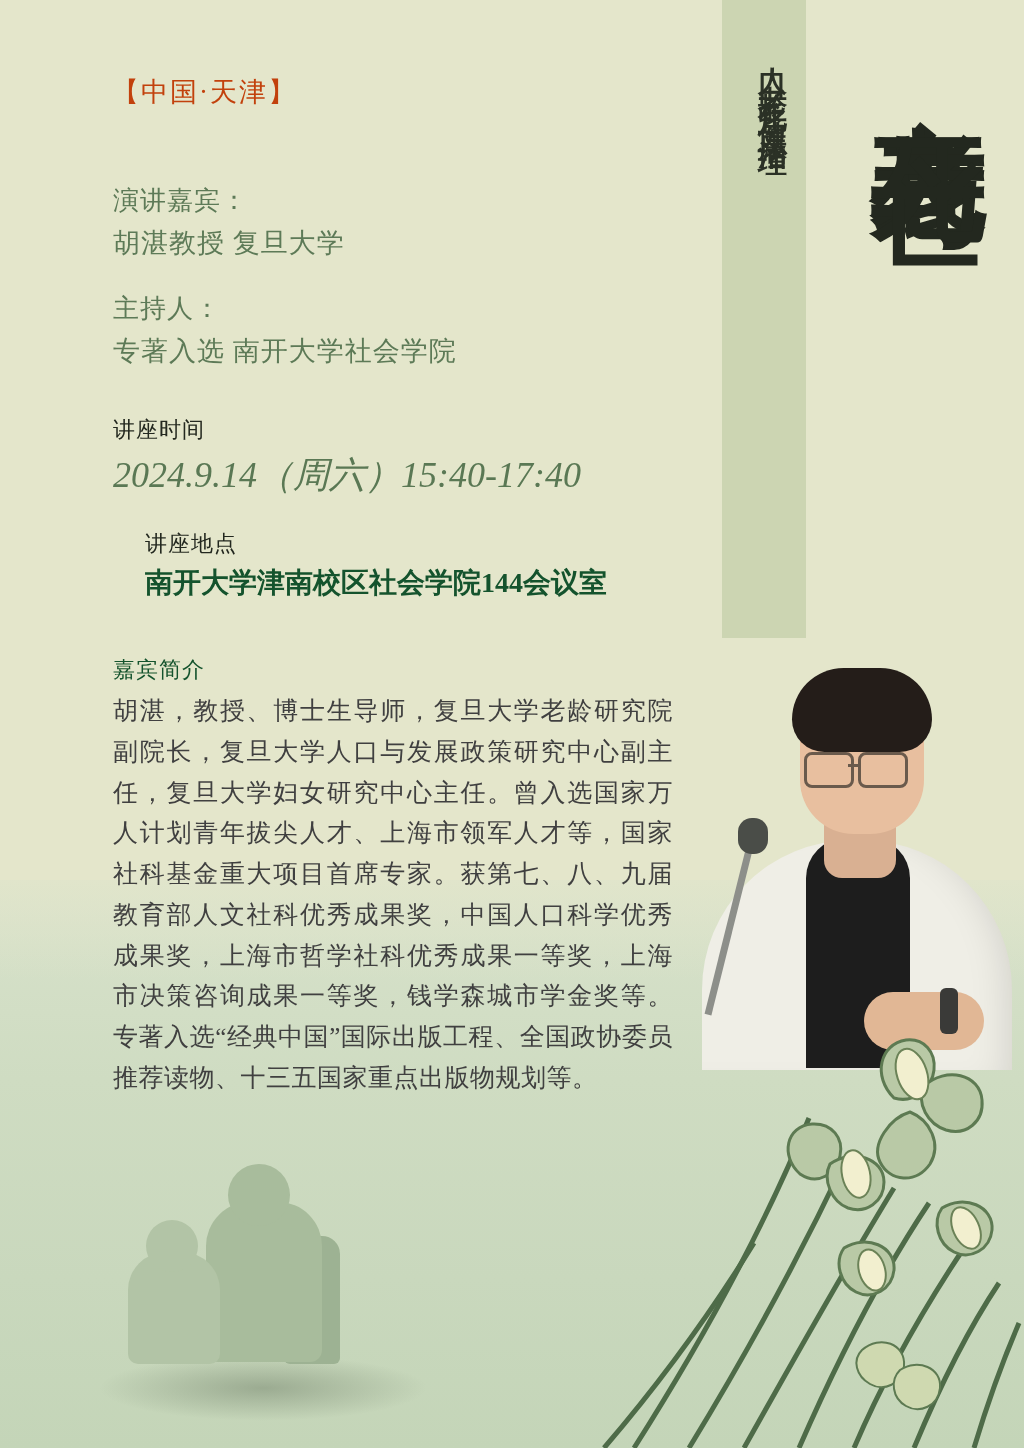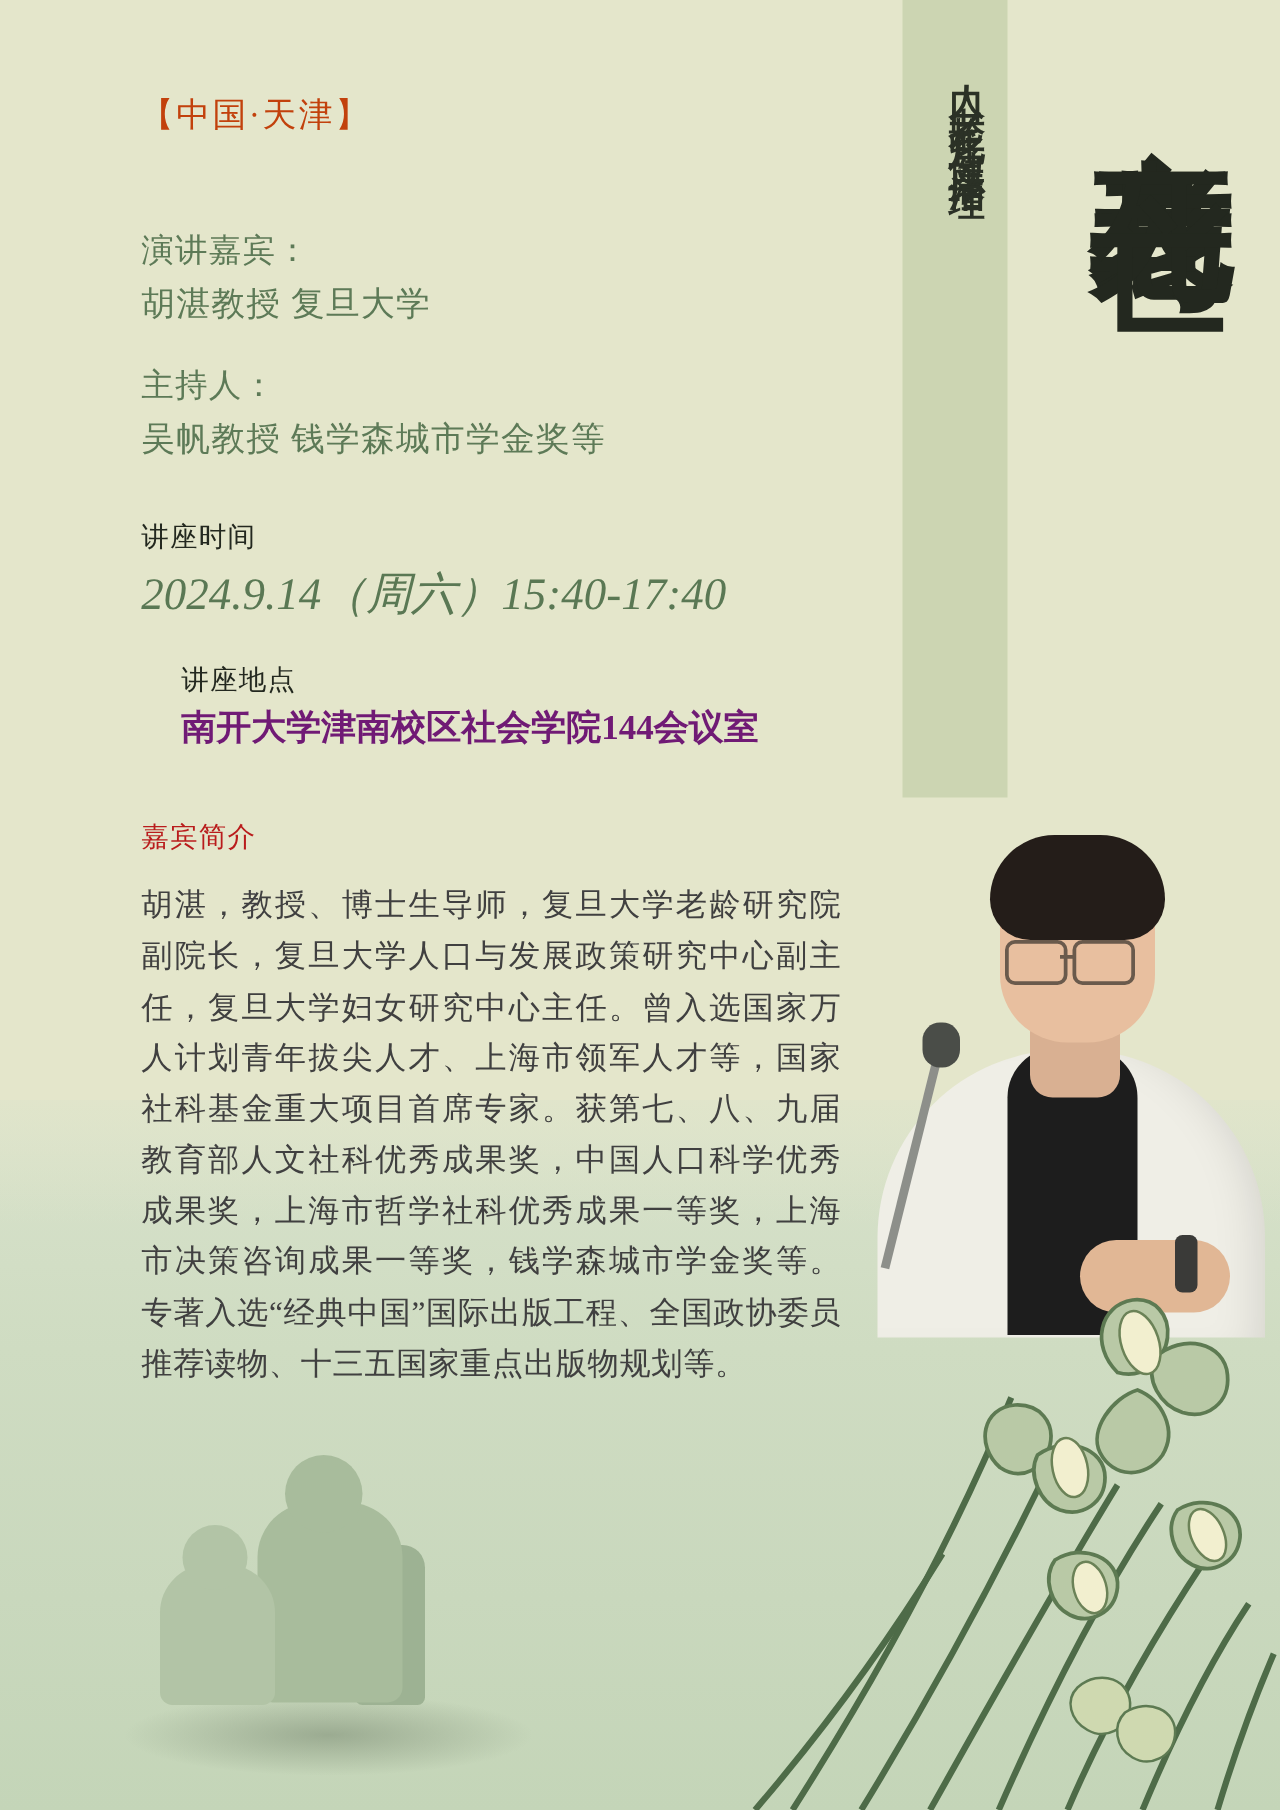--- a/index.html
+++ b/index.html
@@ -117,43 +117,43 @@
   .value-time {
     font-size: 36px;
     color: #5a7854;
     letter-spacing: 0px;
     line-height: 1.5;
     font-family: "Liberation Serif", "DejaVu Serif", serif;
     font-style: italic;
   }
   .value-place {
     font-size: 28px;
-    color: #701a75;
+    color: #14532d;
     font-weight: 700;
     letter-spacing: 0px;
     line-height: 1.5;
   }
 
   #speaker-block { top: 180px; }
   #host-block { top: 288px; }
   #time-block { top: 411px; }
   #place-block { top: 525px; margin-left: 32px; }
 
   
   .bio {
     position: absolute;
     left: 113px;
     top: 655px;
     width: 560px;
   }
   .bio-title {
     font-size: 22px;
-    color: #b91c1c;
+    color: #14532d;
     letter-spacing: 1px;
-    margin-bottom: 20px;
+    margin-bottom: 6px;
   }
   .bio-body {
     font-size: 25px;
     line-height: 1.63;
     color: #404040;
     text-align: justify;
     letter-spacing: 0.5px;
   }
 
   
@@ -331,21 +331,21 @@
 
   <div class="location-tag">【中国·天津】</div>
 
   <div class="block" id="speaker-block">
     <div class="label-green">演讲嘉宾：</div>
     <div class="value-green">胡湛教授 复旦大学</div>
   </div>
 
   <div class="block" id="host-block">
     <div class="label-green">主持人：</div>
-    <div class="value-green">吴帆教授 钱学森城市学金奖等</div>
+    <div class="value-green">专著入选 南开大学社会学院</div>
   </div>
 
   <div class="block" id="time-block">
     <div class="label-dark">讲座时间</div>
     <div class="value-time">2024.9.14（周六）15:40-17:40</div>
   </div>
 
   <div class="block" id="place-block">
     <div class="label-dark">讲座地点</div>
     <div class="value-place">南开大学津南校区社会学院144会议室</div>

